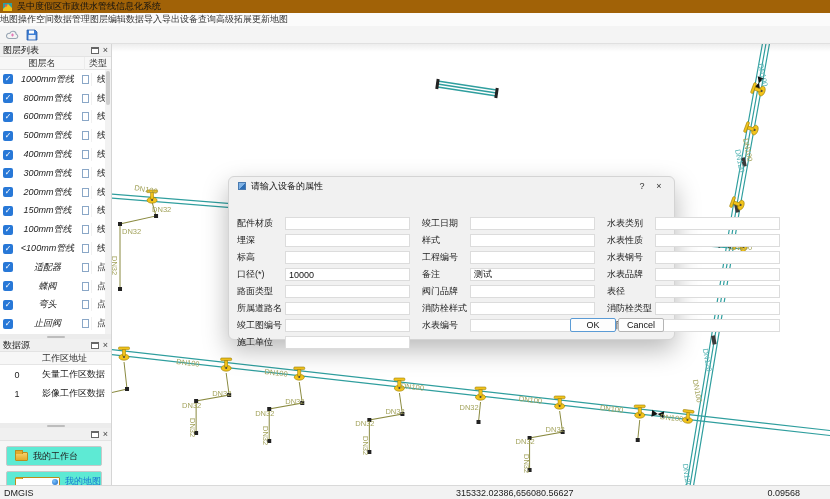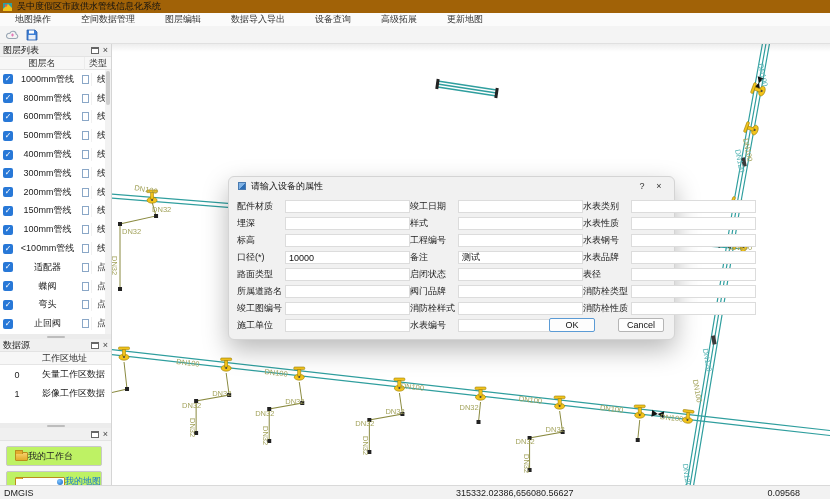--- a/index.html
+++ b/index.html
@@ -1,68 +1,68 @@
 <!DOCTYPE html>
 <html><head>
 <meta charset="utf-8">
 <style>
   *{margin:0;padding:0;box-sizing:border-box;font-family:"Liberation Sans","DejaVu Sans",sans-serif;}
   html,body{width:830px;height:499px;overflow:hidden;background:#e8e8e8;}
   .window{width:830px;height:499px;display:flex;flex-direction:column;background:#f0f0f0;}
   .titlebar{height:13px;display:flex;align-items:center;gap:4px;padding-left:3px;background:#a16207;font-size:9px;color:#111;flex:none;}
   .menubar{height:13px;display:flex;align-items:center;background:#fbfbfb;font-size:9px;color:#333;flex:none;}
-  .menu-item{padding:0 15px;cursor:default;}
+  .menu-item{padding:0 0;cursor:default;}
   .toolbar{height:18px;display:flex;align-items:center;gap:6px;padding-left:5px;background:#f4f4f4;border-bottom:1px solid #e0e0e0;flex:none;}
   .tbtn{width:14px;height:14px;display:flex;align-items:center;justify-content:center;}
   .main{flex:1;display:flex;min-height:0;}
   .dock{width:112px;flex:none;background:#f0f0f0;border-right:1px solid #d5d5d5;display:flex;flex-direction:column;}
   .panel{display:flex;flex-direction:column;overflow:hidden;background:#fff;}
   .phead{height:13px;flex:none;display:flex;align-items:center;background:#f0f0f0;font-size:9px;color:#222;padding:0 3px;border-bottom:1px solid #e3e3e3;}
   .phead .ptitle{flex:1;overflow:hidden;white-space:nowrap;}
   .float-ico{width:8px;height:7px;border:1px solid #666;border-top:2px solid #666;margin-right:4px;background:#fff;}
   .close-ico{font-size:9px;color:#444;line-height:7px;}
   .close-ico::after{content:"×";}
   .colhead{height:13px;flex:none;display:flex;align-items:center;background:#f7f7f7;border-bottom:1px solid #e5e5e5;font-size:9px;color:#333;}
   .colhead .c1{flex:1;text-align:center;border-right:1px solid #ececec;}
   .colhead .c2{width:26px;text-align:center;}
   .rows{flex:1;overflow:hidden;position:relative;background:#fff;}
   .lrow{display:flex;align-items:center;height:18.8px;font-size:9px;color:#222;background:#fff;}
   .cb{width:10px;height:10px;flex:none;margin-left:3px;background:#2878d7;border-radius:2px;color:#fff;font-size:8px;line-height:10px;text-align:center;}
   .cb::after{content:"✓";}
-  .lname{flex:1;text-align:center;white-space:nowrap;overflow:hidden;}
+  .lname{flex:1;text-align:center;white-space:nowrap;overflow:hidden;font-style:italic;}
   .doc{width:7px;height:9px;flex:none;border:1px solid #8aa7c7;background:#fff;margin-right:2px;}
   .ltype{width:20px;flex:none;text-align:center;border-left:1px solid #f0f0f0;}
   .vscroll{position:absolute;top:0;right:0;width:6px;bottom:0;background:#f2f2f2;}
   .vthumb{position:absolute;top:1px;left:1px;width:4px;height:34px;background:#cdcdcd;border-radius:2px;}
   .splitter{height:5px;flex:none;background:#ececec;display:flex;align-items:center;justify-content:center;}
   .splitter::after{content:"";width:18px;height:2px;background:#bdbdbd;border-radius:1px;}
   .dsrow{display:flex;align-items:center;height:19px;font-size:9px;color:#222;background:#fff;}
   .dsrow .i{width:34px;text-align:center;}
   .dsrow .w{flex:1;white-space:nowrap;overflow:hidden;padding-left:8px;}
   .shortcuts{flex:1;background:#f0f0f0;display:flex;flex-direction:column;}
   .shortcut-body{flex:1;padding:5px 6px;display:flex;flex-direction:column;gap:5px;background:#f6f6f6;}
-  .sbtn{height:20px;width:96px;display:flex;align-items:center;padding-left:8px;background:#bef264;border:1px solid #c8c8c8;border-radius:2px;font-size:9px;color:#222;}
+  .sbtn{height:20px;width:96px;display:flex;align-items:center;gap:5px;padding-left:8px;background:#5eead4;border:1px solid #c8c8c8;border-radius:2px;font-size:9px;color:#222;}
   .sbtn.active{color:#1976d2;}
   .fold{width:13px;height:9px;flex:none;background:linear-gradient(#f7d06b,#e3ac2c);border:1px solid #bb8d1e;border-radius:1px;position:relative;}
   .fold::before{content:"";position:absolute;top:-3px;left:-1px;width:6px;height:3px;background:#e3ac2c;border:1px solid #bb8d1e;border-bottom:none;border-radius:1px 1px 0 0;}
   .fold.map::after{content:"";position:absolute;right:1px;top:1px;width:6px;height:6px;border-radius:50%;background:radial-gradient(circle at 35% 35%,#7fc4ff,#1565c0);}
   .map{flex:1;position:relative;background:#fff;overflow:hidden;}
   .map-shade{position:absolute;left:0;top:0;right:0;height:8px;background:linear-gradient(rgba(0,0,0,.07),rgba(0,0,0,0));pointer-events:none;}
   #map-svg{position:absolute;inset:0;}
   .dialog{position:absolute;left:116px;top:132px;width:447px;height:164px;background:#f1f1f1;border:1px solid #d4d4d4;border-radius:6px;box-shadow:0 10px 26px rgba(0,0,0,.28);z-index:5;font-size:9px;}
   .dlg-title{height:18px;display:flex;align-items:center;gap:5px;padding:0 9px;color:#111;}
   .dlg-ico{width:8px;height:8px;flex:none;background:linear-gradient(135deg,#7fb2e5 50%,#2d6db5 50%);border:1px solid #4a7ab0;}
   .dlg-title .t{flex:1;}
   .dlg-sys{width:12px;text-align:center;color:#333;cursor:default;}
-  .dlg-body{display:flex;padding:3px 8px 0 8px;}
+  .dlg-body{display:flex;gap:12px;padding:3px 8px 0 8px;margin-top:17px;}
   .dcol{flex:1;display:flex;flex-direction:column;}
   .drow{display:flex;align-items:center;height:17px;}
   .drow .lab{width:48px;flex:none;color:#222;white-space:nowrap;overflow:hidden;}
   .drow input{flex:1;min-width:0;height:13px;border:1px solid #dcdcdc;background:#fff;font-size:9px;padding:0 3px;color:#111;}
-  .dlg-buttons{position:absolute;right:10px;bottom:7px;display:flex;gap:23px;}
+  .dlg-buttons{position:absolute;right:10px;bottom:7px;display:flex;gap:2px;}
   .dlg-buttons button{width:46px;height:14px;font-size:9px;line-height:1;background:#fdfdfd;border:1px solid #b5b5b5;border-radius:2px;color:#111;}
   .dlg-buttons button.ok{border-color:#5b9bd5;}
   .statusbar{height:14px;flex:none;background:#f2f2f2;border-top:1px solid #d9d9d9;position:relative;font-size:9px;color:#222;display:flex;align-items:center;padding:0 4px;}
   .statusbar .ctr{position:absolute;left:456px;}
   .statusbar .rgt{position:absolute;right:30px;}
 </style>
 </head>
 <body>
 
 <div class="window">
@@ -475,24 +475,20 @@
               </div>
               <div class="drow">
                 <span class="lab">工程编号</span>
                 <input style="">
               </div>
               <div class="drow">
                 <span class="lab">备注</span>
                 <input value="测试" style="">
               </div>
               <div class="drow">
-                <span class="lab">启闭状态</span>
-                <input style="">
-              </div>
-              <div class="drow">
                 <span class="lab">阀门品牌</span>
                 <input style="">
               </div>
               <div class="drow">
                 <span class="lab">消防栓样式</span>
                 <input style="">
               </div>
               <div class="drow">
                 <span class="lab">水表编号</span>
                 <input style="">

